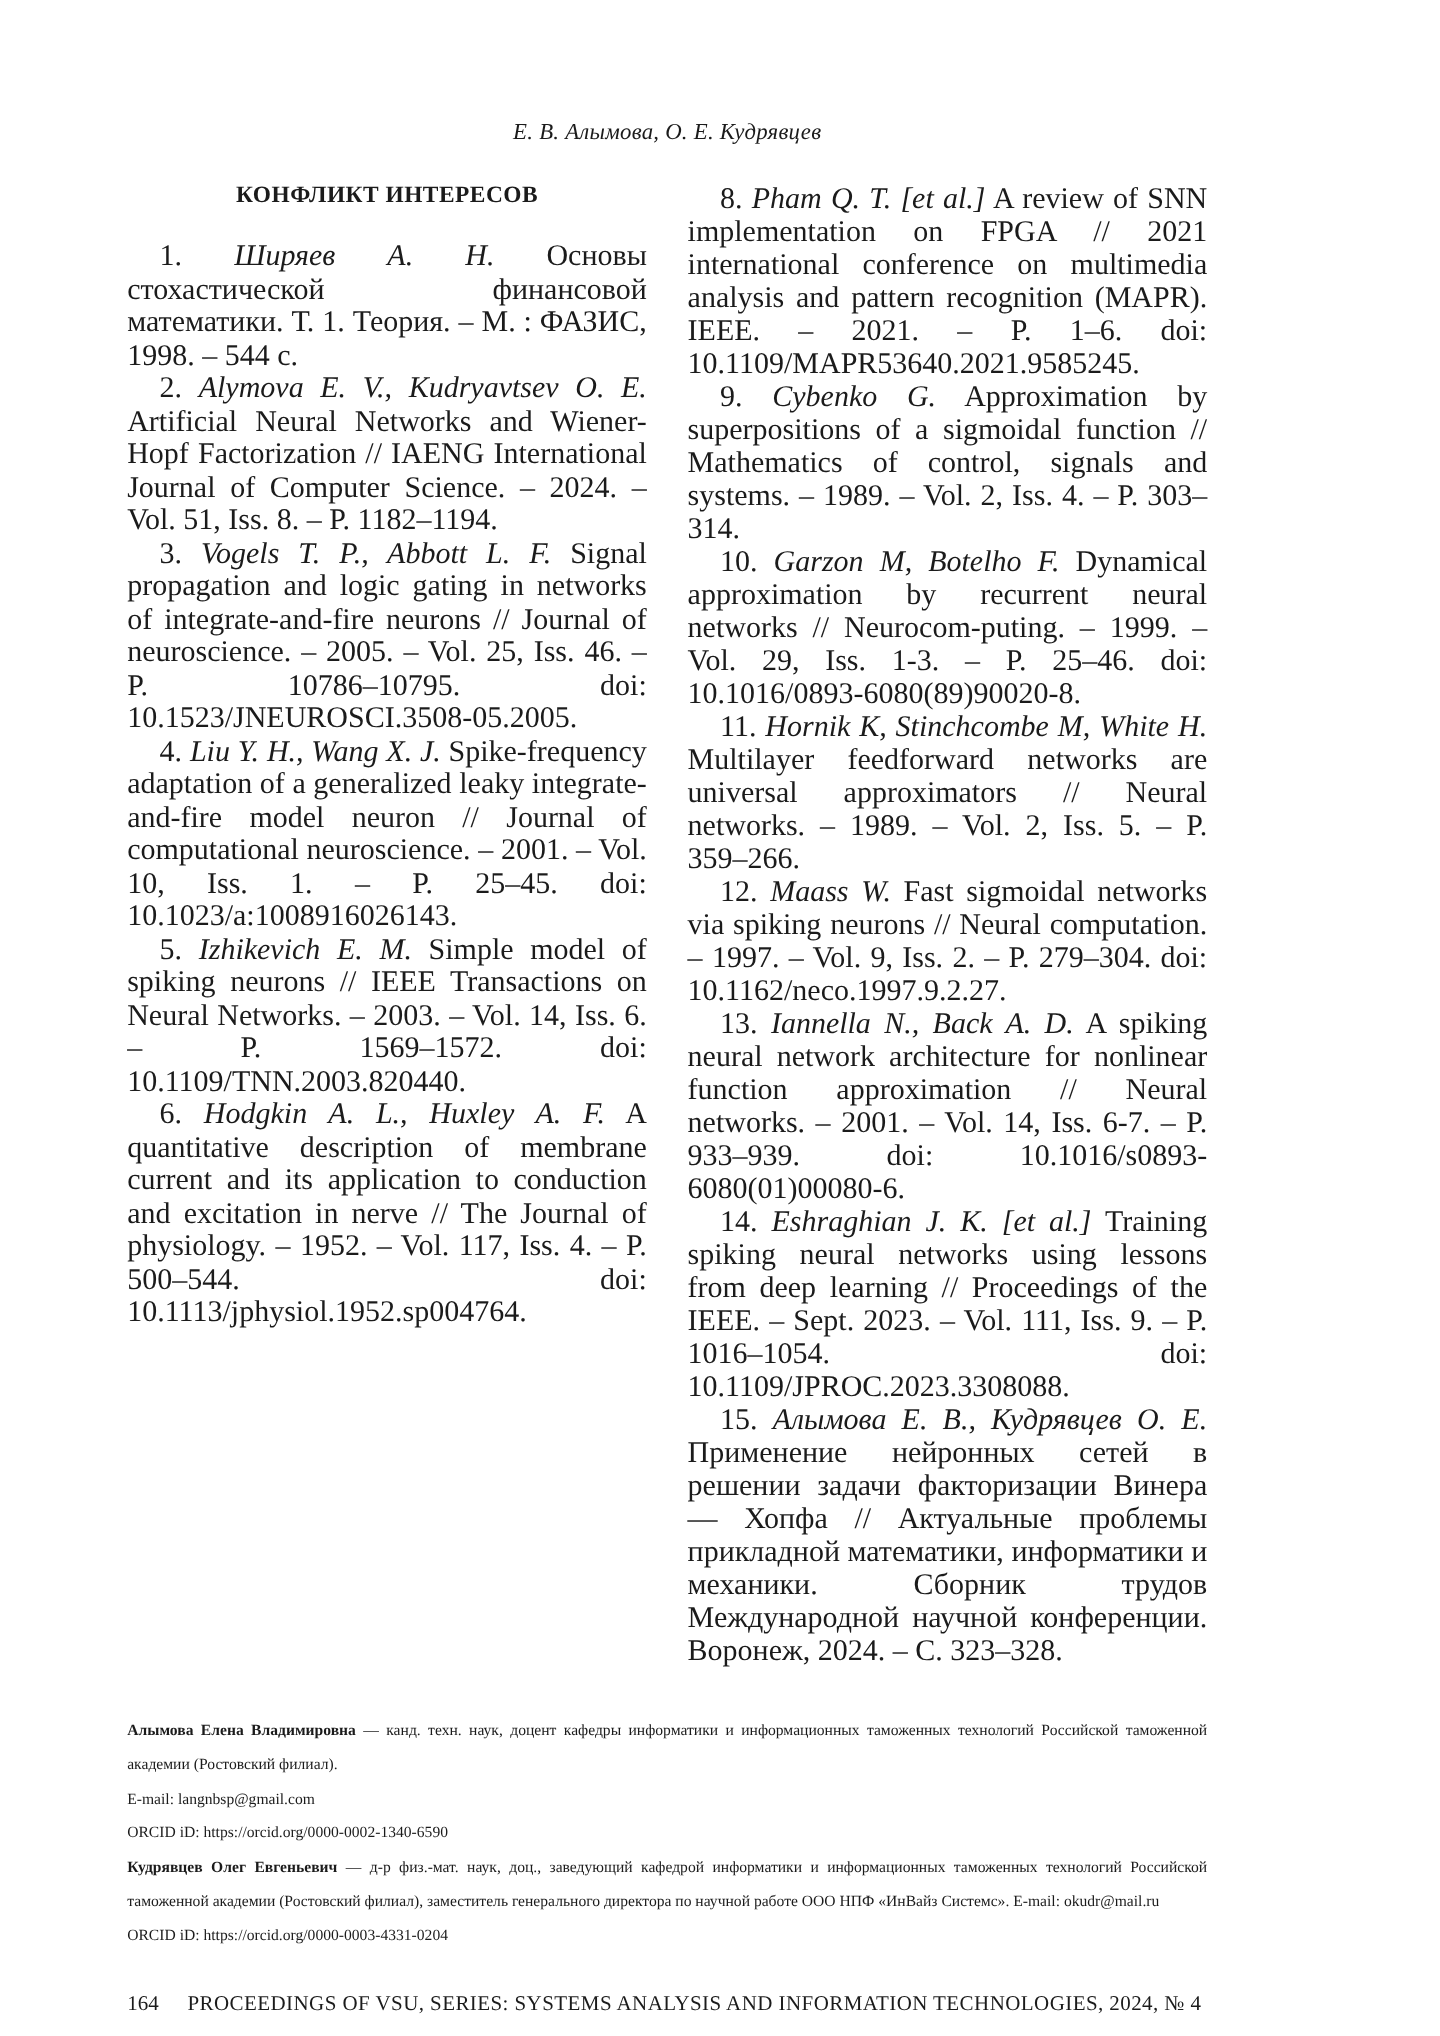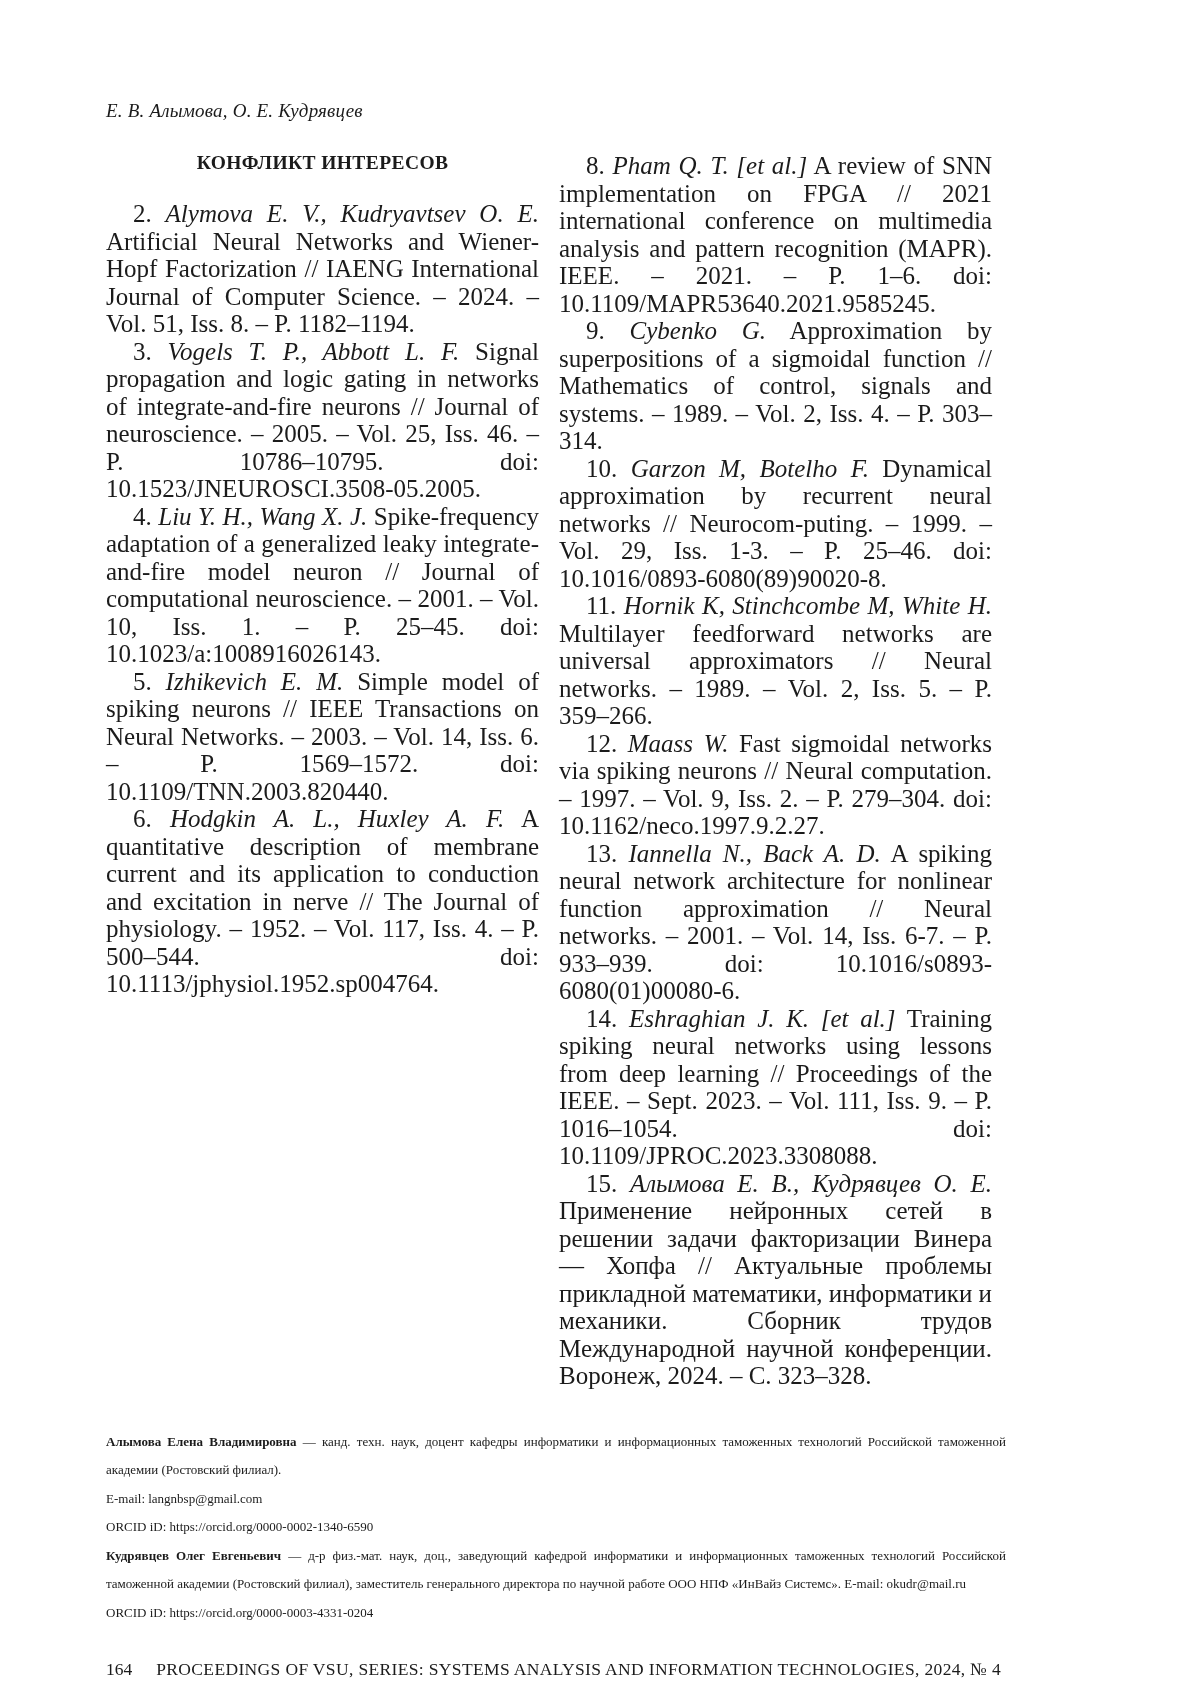--- a/index.html
+++ b/index.html
@@ -7,28 +7,28 @@
   body {
     width:1200px; height:1697px;
     position:relative;
     color:#1b1b1b;
     font-family:"Liberation Serif","DejaVu Serif",serif;
     overflow:hidden;
   }
   .page { width:900px; margin-left:106px; padding-top:100px; }
 
   .running-head {
-    text-align:left;
+    text-align:center;
     font-style:italic;
     font-size:19px;
     letter-spacing:0.2px;
     margin-bottom:30px;
   }
 
-  .columns { display:flex; gap:20px; }
+  .columns { display:flex; gap:34px; }
   .col { width:433px; }
 
   .col-heading {
     font-size:19.5px;
     font-weight:700;
     text-align:center;
     letter-spacing:0.4px;
     margin-bottom:26px;
   }
   .refs-heading { margin-top:26px; }
@@ -66,20 +66,21 @@
 <div class="page">
 
   <div class="running-head">Е. В. Алымова, О. Е. Кудрявцев</div>
 
   <div class="columns">
 
     <div class="col">
       <h2 class="col-heading">КОНФЛИКТ ИНТЕРЕСОВ</h2>
 
 
+      <p class="ref"><span class="ref-num">1. </span><span class="ref-authors">Ширяев А. Н.</span><span class="ref-text"> Основы стохастической финансовой математики. Т. 1. Теория. – М. : ФАЗИС, 1998. – 544 с.</span></p>
       <p class="ref"><span class="ref-num">2. </span><span class="ref-authors">Alymova E. V., Kudryavtsev O. E.</span><span class="ref-text"> Artificial Neural Networks and Wiener-Hopf Factorization // IAENG International Journal of Computer Science. – 2024. – Vol. 51, Iss. 8. – P. 1182–1194.</span></p>
       <p class="ref"><span class="ref-num">3. </span><span class="ref-authors">Vogels T. P., Abbott L. F.</span><span class="ref-text"> Signal propagation and logic gating in networks of integrate-and-fire neurons // Journal of neuroscience. – 2005. – Vol. 25, Iss. 46. – P. 10786–10795. doi: 10.1523/JNEUROSCI.3508-05.2005.</span></p>
       <p class="ref"><span class="ref-num">4. </span><span class="ref-authors">Liu Y. H., Wang X. J.</span><span class="ref-text"> Spike-frequency adaptation of a generalized leaky integrate-and-fire model neuron // Journal of computational neuroscience. – 2001. – Vol. 10, Iss. 1. – P. 25–45. doi: 10.1023/a:1008916026143.</span></p>
       <p class="ref"><span class="ref-num">5. </span><span class="ref-authors">Izhikevich E. M.</span><span class="ref-text"> Simple model of spiking neurons // IEEE Transactions on Neural Networks. – 2003. – Vol. 14, Iss. 6. – P. 1569–1572. doi: 10.1109/TNN.2003.820440.</span></p>
       <p class="ref"><span class="ref-num">6. </span><span class="ref-authors">Hodgkin A. L., Huxley A. F.</span><span class="ref-text"> A quantitative description of membrane current and its application to conduction and excitation in nerve // The Journal of physiology. – 1952. – Vol. 117, Iss. 4. – P. 500–544. doi: 10.1113/jphysiol.1952.sp004764.</span></p>
     </div>
 
     <div class="col">
       <p class="ref"><span class="ref-num">8. </span><span class="ref-authors">Pham Q. T. [et al.]</span><span class="ref-text"> A review of SNN implementation on FPGA // 2021 international conference on multimedia analysis and pattern recognition (MAPR). IEEE. – 2021. – P. 1–6. doi: 10.1109/MAPR53640.2021.9585245.</span></p>
       <p class="ref"><span class="ref-num">9. </span><span class="ref-authors">Cybenko G.</span><span class="ref-text"> Approximation by superpositions of a sigmoidal function // Mathematics of control, signals and systems. – 1989. – Vol. 2, Iss. 4. – P. 303–314.</span></p>

